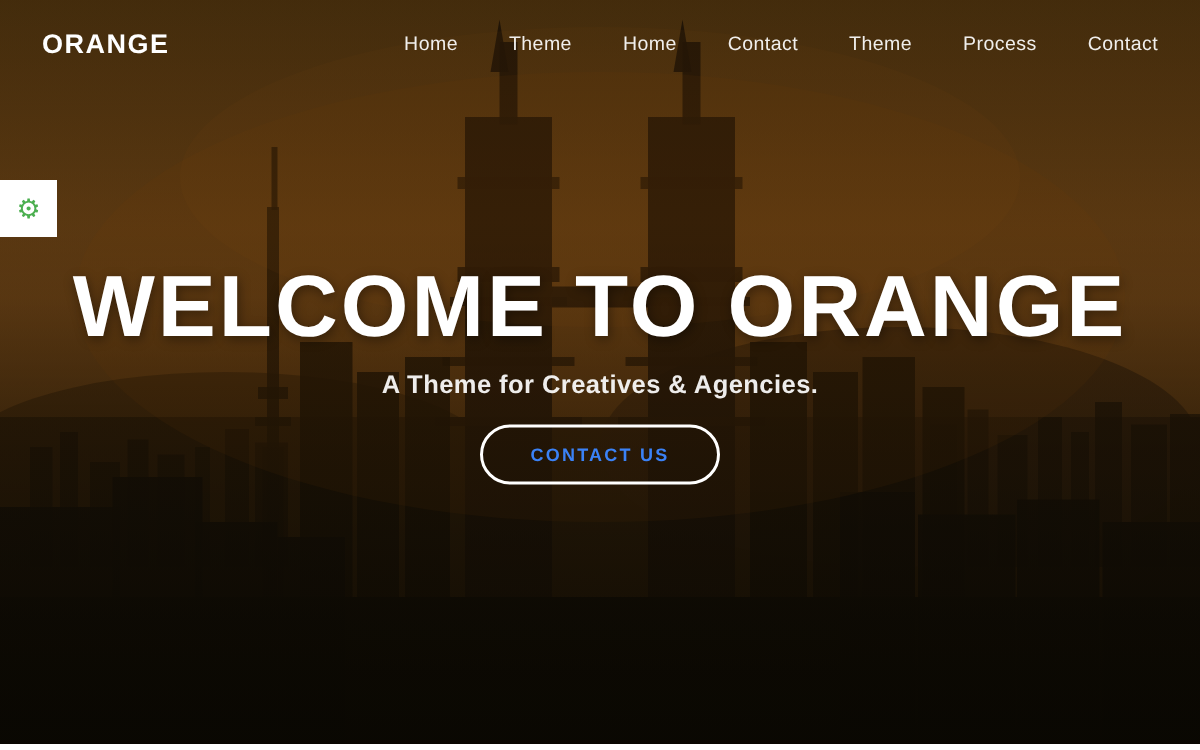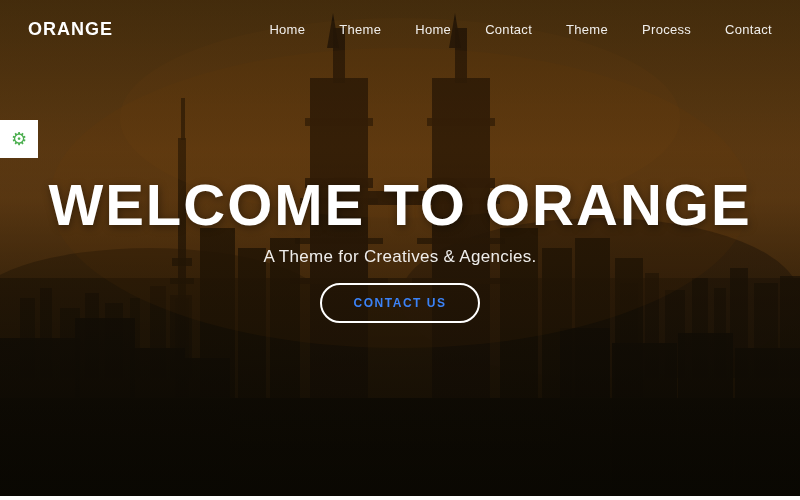--- a/index.html
+++ b/index.html
@@ -115,21 +115,21 @@
       font-weight: 900;
       text-transform: uppercase;
       letter-spacing: 2px;
       line-height: 1.1;
       margin-bottom: 10px;
       text-shadow: 1px 2px 8px rgba(0,0,0,0.4);
     }
 
     .hero-subtitle {
       font-size: 17px;
-      font-weight: 400;
+      font-weight: 700;
       margin-bottom: 16px;
       opacity: 0.92;
       letter-spacing: 0.3px;
     }
 
     .cta-btn {
       display: inline-block;
       border: 2px solid #ffffff;
       color: #3b82f6;
       background: transparent;

